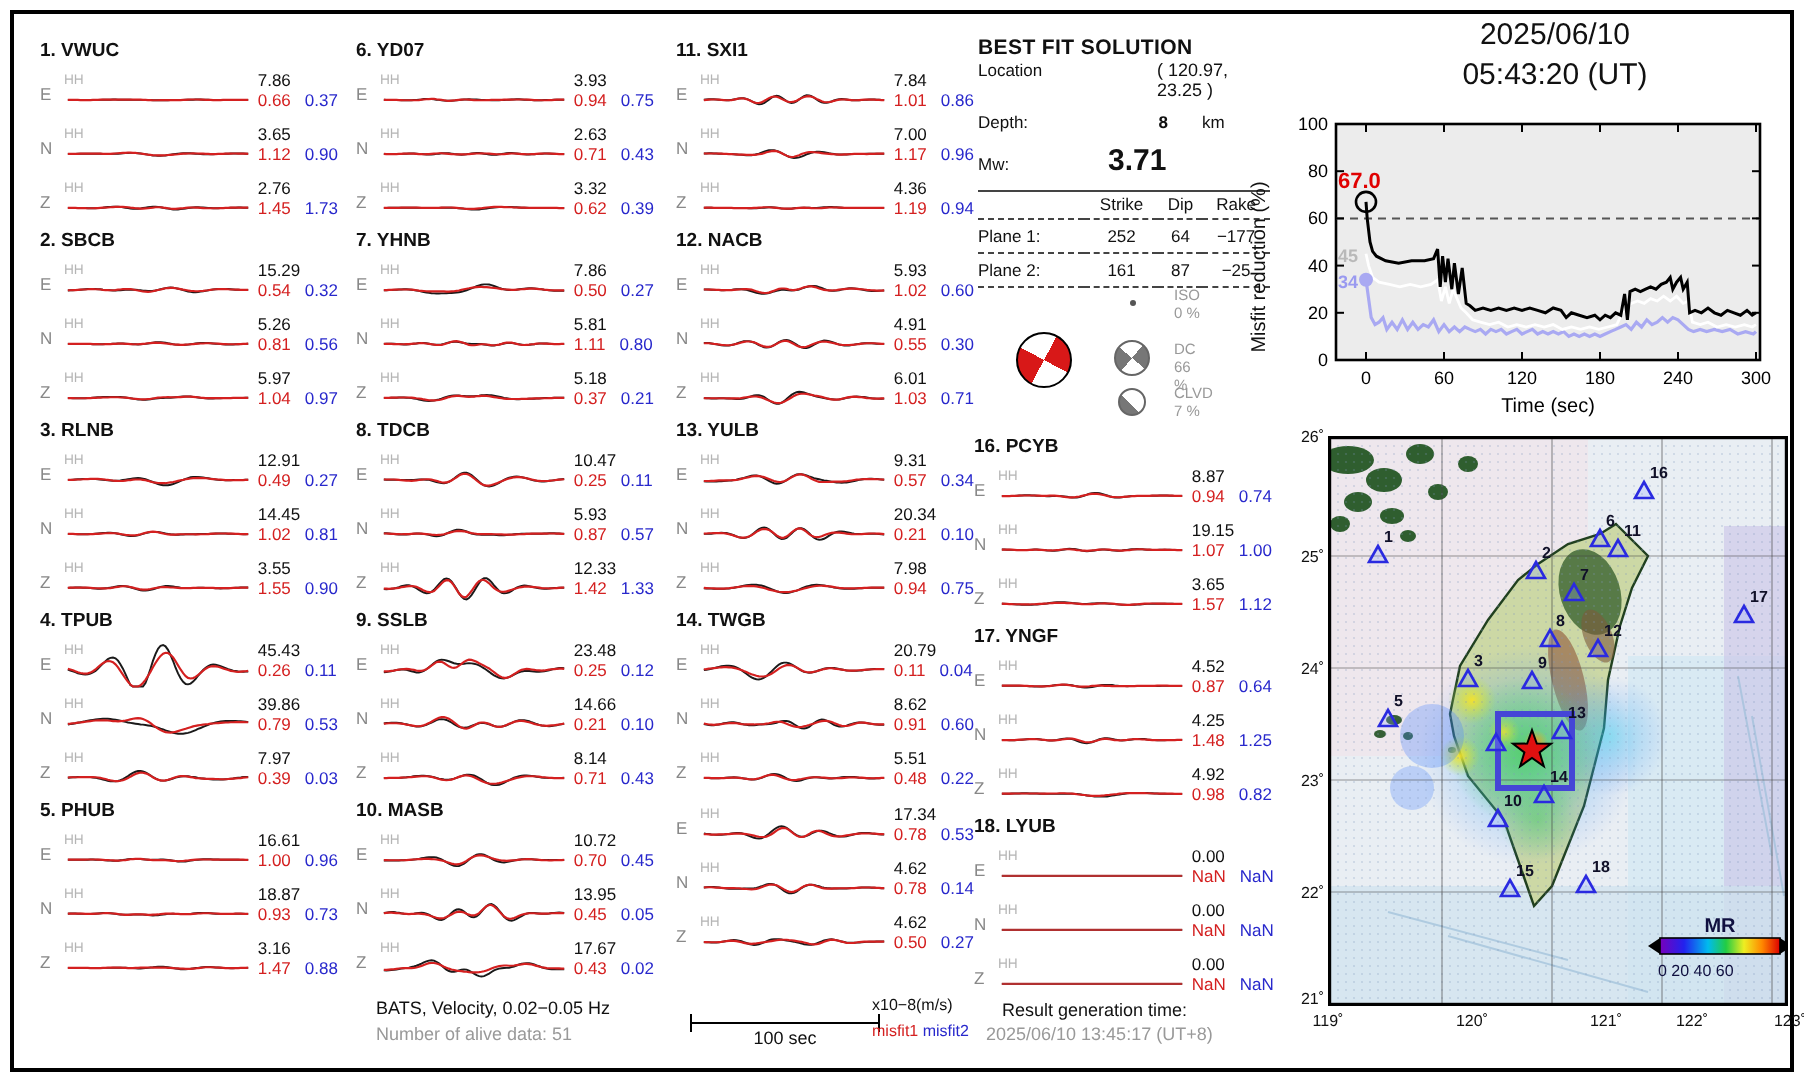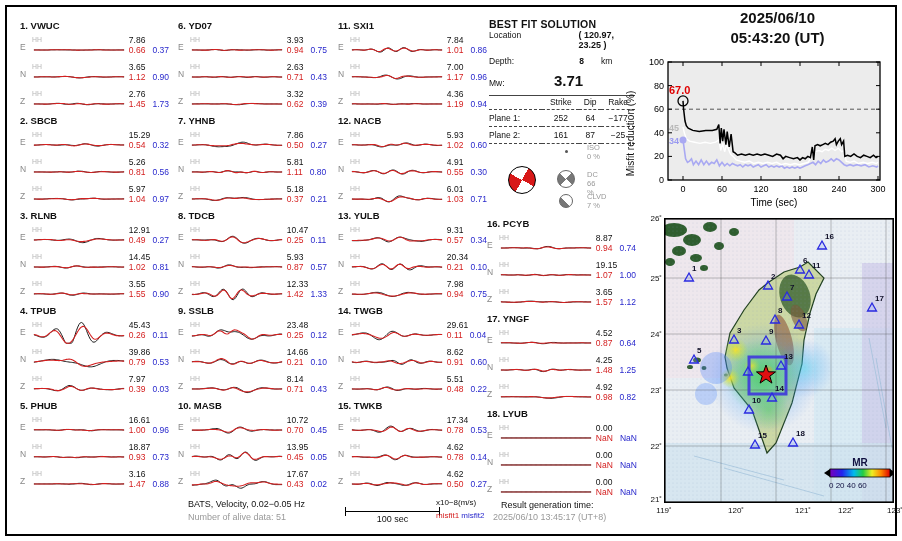--- a/index.html
+++ b/index.html
@@ -14,40 +14,40 @@
   .comp{width:10px;font-size:8.5px;color:#888;padding-top:9px;}
   .nums{width:44px;font-size:8.5px;line-height:1.2;padding-top:2px;padding-left:3px;}
   .amp{color:#111;display:block;}
   .mis{display:flex;gap:7px;}
   .m1{color:#d42020;} .m2{color:#2828cc;}
   
   .bf{position:absolute;left:489px;top:18px;width:146px;font-size:8.5px;}
   .bf-title{font-size:10.5px;font-weight:bold;margin-bottom:0;letter-spacing:.2px;}
   .bf-line{display:flex;margin-bottom:6px;align-items:baseline;gap:13px;}
   .bf-lab{width:52px;color:#111;}
-  .bf-val{font-weight:bold;font-size:9px;padding-left:32px;}
+  .bf-val{font-weight:normal;font-size:9px;padding-left:32px;}
   .mw-val{font-weight:bold;font-size:15px;}
   .bf-table{width:100%;border-collapse:collapse;margin-top:2px;font-size:8.5px;}
   .bf-table th{font-weight:normal;text-align:center;padding:1px 0 2px 0;border-bottom:1px dashed #444;}
   .bf-table td{text-align:center;padding:3px 0;border-bottom:1px dashed #444;}
   .bf-table .rowlab{text-align:left;}
   .bb-area{position:relative;height:70px;margin-top:8px;}
   .bb-main{position:absolute;left:19px;top:14px;width:26px;height:26px;border-radius:50%;
      border:1.5px solid #000;background:conic-gradient(from 28deg,#d81818 0 90deg,#fff 90deg 180deg,#d81818 180deg 270deg,#fff 270deg 360deg);}
   .mini{position:absolute;color:#999;font-size:7.5px;line-height:1.2;}
   .ball{border-radius:50%;border:1px solid #666;display:inline-block;vertical-align:middle;}
   .iso-dot{width:3px;height:3px;background:#555;border-radius:50%;display:inline-block;}
   .dc-ball{width:16px;height:16px;background:conic-gradient(from 40deg,#777 0 90deg,#fff 90deg 180deg,#777 180deg 270deg,#fff 270deg 360deg);}
   .clvd-ball{width:12px;height:12px;background:linear-gradient(45deg,#777 42%,#fff 43%);}
   
   .chart-wrap{position:absolute;left:636px;top:52px;width:262px;height:158px;}
   .ylab{position:absolute;left:616px;top:70px;width:14px;height:120px;}
   .ylab span{position:absolute;left:-46px;top:58px;transform:rotate(-90deg);transform-origin:center;
      display:block;width:120px;text-align:center;font-size:10px;white-space:nowrap;}
-  .title{position:absolute;left:660px;top:8px;width:235px;text-align:center;font-weight:bold;font-size:15px;line-height:1.35;}
+  .title{position:absolute;left:660px;top:8px;width:235px;text-align:center;font-weight:normal;font-size:15px;line-height:1.35;}
   
   .map-wrap{position:absolute;left:640px;top:214px;width:260px;height:322px;font-size:8px;}
   .map-svg{position:absolute;left:24px;top:4px;}
   .lat{position:absolute;width:22px;text-align:right;left:0;}
   .lon{position:absolute;top:292px;width:30px;text-align:center;}
   
   .foot{position:absolute;font-size:9px;}
   .gray{color:#999;}
   .sbar{position:absolute;left:345px;top:506px;width:95px;height:14px;}
   .sbar .bar{position:absolute;left:0;right:0;top:5px;border-top:1.4px solid #000;}
@@ -694,21 +694,21 @@
       <div class="st-block">
         <div class="st-head">14. TWGB</div>
         <div class="st-row">
           <span class="comp">E</span>
           <svg width="98" height="27" viewBox="0 0 98 27">
             <text x="2" y="9" fill="#b5b5b5" font-size="7">HH</text>
             <polyline points="4.0,17.1 5.3,16.9 6.6,16.7 7.8,16.4 9.1,16.1 10.4,15.8 11.7,15.5 12.9,15.2 14.2,15.0 15.5,14.9 16.8,14.9 18.1,15.0 19.3,15.3 20.6,15.8 21.9,16.4 23.2,17.2 24.4,18.1 25.7,19.0 27.0,20.0 28.3,20.8 29.6,21.4 30.8,21.8 32.1,21.9 33.4,21.6 34.7,21.0 35.9,20.2 37.2,19.0 38.5,17.8 39.8,16.5 41.1,15.3 42.3,14.3 43.6,13.6 44.9,13.3 46.2,13.3 47.4,13.6 48.7,14.2 50.0,15.0 51.3,15.8 52.6,16.7 53.8,17.4 55.1,18.0 56.4,18.3 57.7,18.5 58.9,18.3 60.2,18.1 61.5,17.7 62.8,17.2 64.1,16.8 65.3,16.4 66.6,16.2 67.9,16.0 69.2,16.0 70.4,16.1 71.7,16.3 73.0,16.6 74.3,16.8 75.6,17.1 76.8,17.3 78.1,17.4 79.4,17.5 80.7,17.5 81.9,17.5 83.2,17.4 84.5,17.3 85.8,17.1 87.1,16.9 88.3,16.8 89.6,16.7 90.9,16.6 92.2,16.5 93.4,16.5 94.7,16.5 96.0,16.6" fill="none" stroke="#1a1a1a" stroke-width="1"></polyline>
             <polyline points="4.0,16.7 5.3,16.6 6.6,16.4 7.8,16.3 9.1,16.1 10.4,16.0 11.7,15.8 12.9,15.7 14.2,15.6 15.5,15.6 16.8,15.7 18.1,15.8 19.3,16.0 20.6,16.3 21.9,16.7 23.2,17.1 24.4,17.6 25.7,18.1 27.0,18.7 28.3,19.2 29.6,19.6 30.8,20.0 32.1,20.3 33.4,20.4 34.7,20.3 35.9,20.1 37.2,19.6 38.5,19.0 39.8,18.2 41.1,17.3 42.3,16.4 43.6,15.6 44.9,15.0 46.2,14.6 47.4,14.5 48.7,14.7 50.0,15.2 51.3,15.8 52.6,16.5 53.8,17.2 55.1,17.8 56.4,18.1 57.7,18.3 58.9,18.3 60.2,18.0 61.5,17.7 62.8,17.3 64.1,16.9 65.3,16.6 66.6,16.4 67.9,16.2 69.2,16.2 70.4,16.4 71.7,16.5 73.0,16.7 74.3,16.9 75.6,17.1 76.8,17.3 78.1,17.4 79.4,17.4 80.7,17.4 81.9,17.3 83.2,17.2 84.5,17.1 85.8,17.0 87.1,16.9 88.3,16.8 89.6,16.7 90.9,16.7 92.2,16.6 93.4,16.6 94.7,16.6 96.0,16.6" fill="none" stroke="#d42020" stroke-width="1.1"></polyline>
           </svg>
           <div class="nums">
-            <span class="amp">29.61</span>
+            <span class="amp">20.79</span>
             <span class="mis">
               <span class="m1">0.11</span>
               <span class="m2">0.04</span>
             </span>
           </div>
         </div>
         <div class="st-row">
           <span class="comp">N</span>
           <svg width="98" height="27" viewBox="0 0 98 27">
             <text x="2" y="9" fill="#b5b5b5" font-size="7">HH</text>
@@ -733,21 +733,20 @@
           <div class="nums">
             <span class="amp">5.51</span>
             <span class="mis">
               <span class="m1">0.48</span>
               <span class="m2">0.22</span>
             </span>
           </div>
         </div>
       </div>
       <div class="st-block">
-        <div class="st-head">15. TWKB</div>
         <div class="st-row">
           <span class="comp">E</span>
           <svg width="98" height="27" viewBox="0 0 98 27">
             <text x="2" y="9" fill="#b5b5b5" font-size="7">HH</text>
             <polyline points="4.0,16.8 5.3,17.0 6.6,17.1 7.8,17.3 9.1,17.4 10.4,17.5 11.7,17.5 12.9,17.5 14.2,17.4 15.5,17.2 16.8,17.0 18.1,16.8 19.3,16.7 20.6,16.6 21.9,16.6 23.2,16.7 24.4,17.0 25.7,17.5 27.0,18.0 28.3,18.5 29.6,19.0 30.8,19.3 32.1,19.4 33.4,19.2 34.7,18.7 35.9,17.9 37.2,16.9 38.5,15.8 39.8,14.8 41.1,13.9 42.3,13.3 43.6,13.1 44.9,13.3 46.2,13.9 47.4,14.8 48.7,15.8 50.0,16.8 51.3,17.6 52.6,18.2 53.8,18.5 55.1,18.4 56.4,18.0 57.7,17.5 58.9,16.8 60.2,16.2 61.5,15.7 62.8,15.4 64.1,15.4 65.3,15.6 66.6,16.0 67.9,16.6 69.2,17.1 70.4,17.6 71.7,18.1 73.0,18.3 74.3,18.4 75.6,18.3 76.8,18.2 78.1,17.9 79.4,17.6 80.7,17.2 81.9,17.0 83.2,16.7 84.5,16.6 85.8,16.5 87.1,16.6 88.3,16.6 89.6,16.8 90.9,16.9 92.2,17.1 93.4,17.2 94.7,17.3 96.0,17.3" fill="none" stroke="#1a1a1a" stroke-width="1"></polyline>
             <polyline points="4.0,17.1 5.3,17.2 6.6,17.3 7.8,17.4 9.1,17.4 10.4,17.4 11.7,17.3 12.9,17.3 14.2,17.2 15.5,17.1 16.8,17.1 18.1,17.0 19.3,16.9 20.6,16.9 21.9,16.9 23.2,16.9 24.4,17.0 25.7,17.1 27.0,17.3 28.3,17.6 29.6,17.9 30.8,18.2 32.1,18.5 33.4,18.6 34.7,18.6 35.9,18.4 37.2,17.9 38.5,17.2 39.8,16.3 41.1,15.4 42.3,14.6 43.6,14.1 44.9,14.0 46.2,14.3 47.4,15.0 48.7,16.0 50.0,17.0 51.3,17.9 52.6,18.5 53.8,18.6 55.1,18.4 56.4,17.8 57.7,17.1 58.9,16.3 60.2,15.8 61.5,15.5 62.8,15.5 64.1,15.8 65.3,16.3 66.6,16.9 67.9,17.4 69.2,17.9 70.4,18.2 71.7,18.3 73.0,18.3 74.3,18.2 75.6,18.0 76.8,17.8 78.1,17.6 79.4,17.4 80.7,17.2 81.9,17.0 83.2,16.9 84.5,16.8 85.8,16.8 87.1,16.8 88.3,16.8 89.6,16.8 90.9,16.9 92.2,17.0 93.4,17.1 94.7,17.1 96.0,17.2" fill="none" stroke="#d42020" stroke-width="1.1"></polyline>
           </svg>
           <div class="nums">
             <span class="amp">17.34</span>
             <span class="mis">

